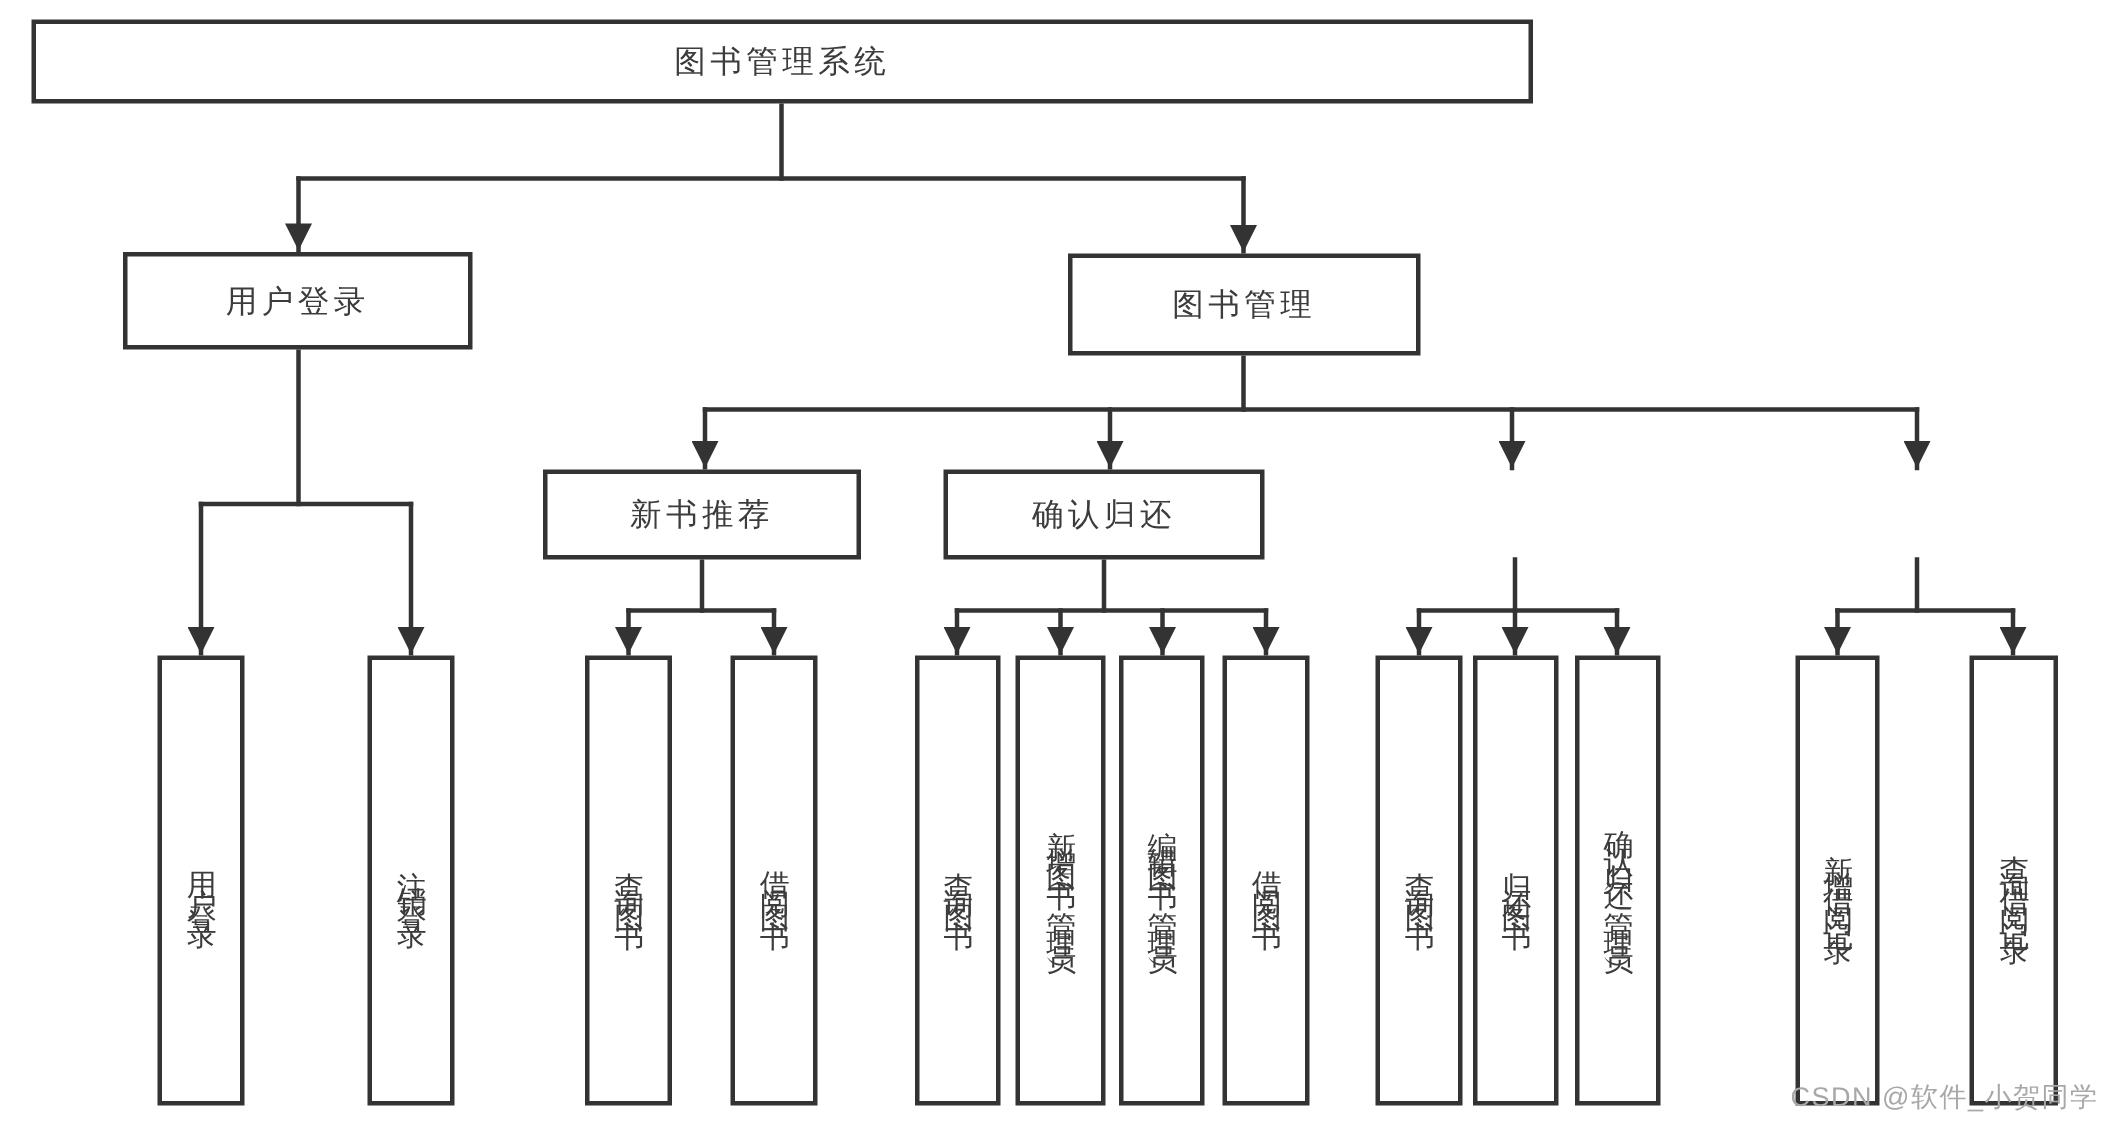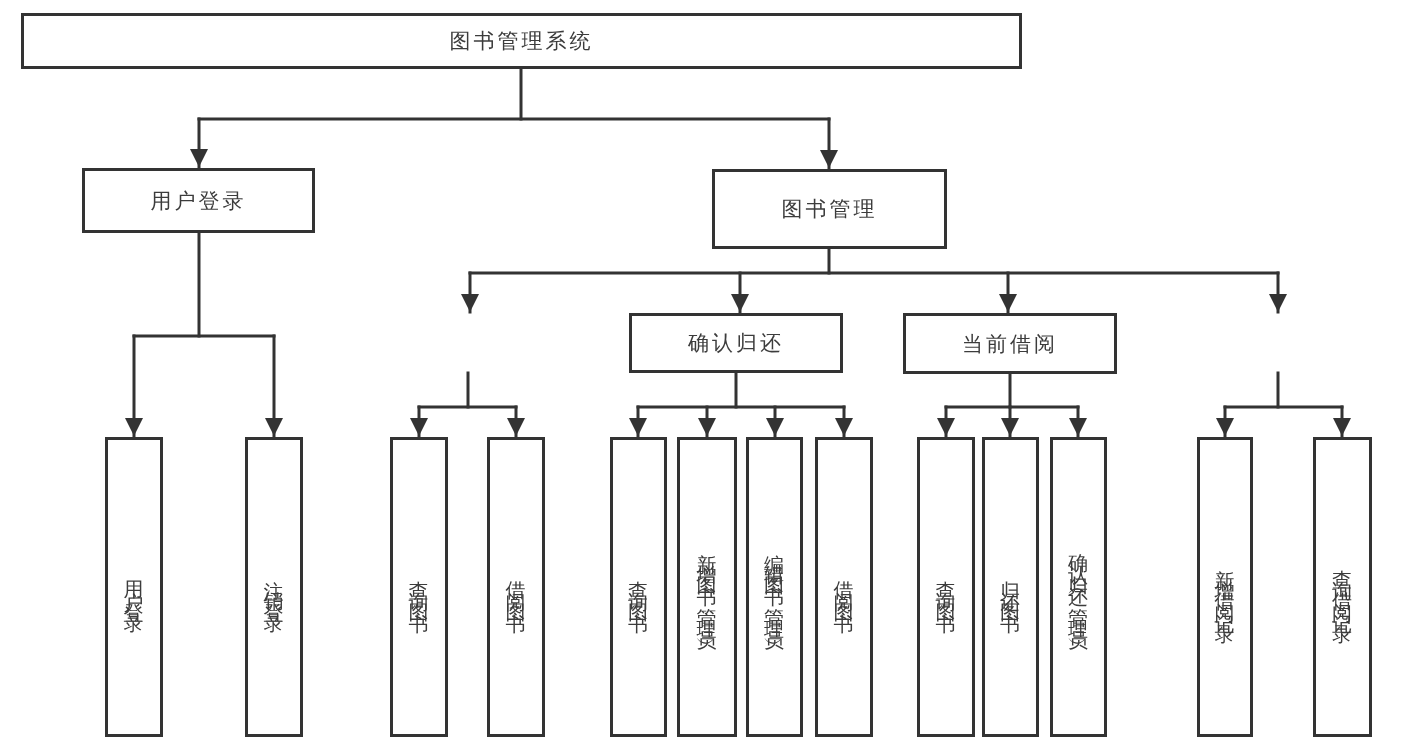--- a/index.html
+++ b/index.html
@@ -113,29 +113,29 @@
     <line class="wire" x1="1342" y1="407" x2="1342" y2="436" marker-end="url(#arrow)"></line>
   </svg>
 
   <div class="box" style="left:21px; top:13px; width:1001px; height:56px;">
     <span class="hlabel">图书管理系统</span>
   </div>
 
   <div class="box" style="left:82px; top:168px; width:233px; height:65px;">
     <span class="hlabel">用户登录</span>
   </div>
-  <div class="box" style="left:712px; top:169px; width:235px; height:80px;">
+  <div class="box" style="left:712px; top:169px; width:235px; height:68px;">
     <span class="hlabel">图书管理</span>
   </div>
 
+  <div class="box" style="left:362px; top:313px; width:212px; height:60px;">
+    <span class="hlabel">新书推荐</span>
+  </div>
   <div class="box" style="left:629px; top:313px; width:214px; height:60px;">
     <span class="hlabel">确认归还</span>
-  </div>
-  <div class="box" style="left:903px; top:313px; width:214px; height:61px;">
-    <span class="hlabel">当前借阅</span>
   </div>
 
   <div class="box leaf" style="left:105px; top:437px; width:58px; height:300px;">
     <span class="vlabel">用户登录</span>
   </div>
   <div class="box leaf" style="left:245px; top:437px; width:58px; height:300px;">
     <span class="vlabel">注销登录</span>
   </div>
 
   <div class="box leaf" style="left:390px; top:437px; width:58px; height:300px;">
@@ -168,14 +168,15 @@
     <span class="vlabel">确认归还（管理员）</span>
   </div>
 
   <div class="box leaf" style="left:1197px; top:437px; width:56px; height:300px;">
     <span class="vlabel">新增借阅记录</span>
   </div>
   <div class="box leaf" style="left:1313px; top:437px; width:59px; height:300px;">
     <span class="vlabel">查询借阅记录</span>
   </div>
 
+  <div class="watermark">CSDN @软件_小贺同学</div>
 
 </div>
 
 </body></html>

